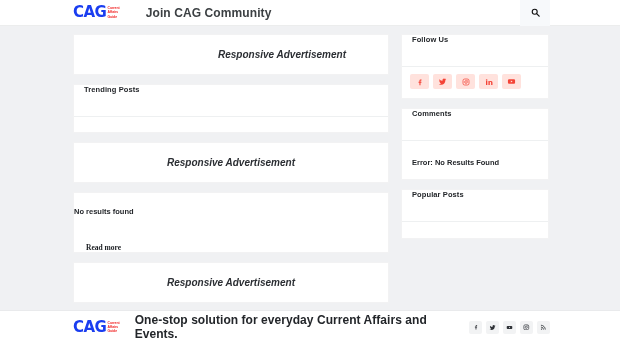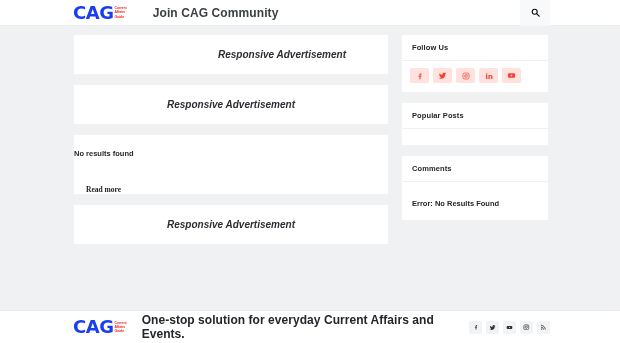--- a/index.html
+++ b/index.html
@@ -34,21 +34,21 @@
     height: 100%;
   }
   .logo {
     display: flex;
     align-items: center;
     height: 100%;
   }
   .logo-cag {
     font-family: "DejaVu Sans", sans-serif;
     font-weight: bold;
-    font-size: 18px;
+    font-size: 15px;
     color: #1a3df0;
     letter-spacing: -0.5px;
     line-height: 1;
   }
   .logo-sub {
     margin-left: 1px;
     display: flex;
     flex-direction: column;
     justify-content: center;
     color: #f01b1b;
@@ -113,23 +113,23 @@
   }
   .ad-top { justify-content: flex-end; padding-right: 42px; }
   .ad-label {
     font-style: italic;
     font-weight: bold;
     font-size: 10px;
     color: #2b2e33;
   }
 
   .section-head {
-    height: 26px;
-    display: flex;
-    align-items: center;
+    height: 32px;
+    display: flex;
+    align-items: flex-start;
     padding: 0 10px;
     border-bottom: 1px solid #eef0f1;
   }
   .section-title {
     font-size: 7.5px;
     font-weight: bold;
     color: #23262a;
     letter-spacing: 0.1px;
   }
   .section-body { height: 15px; }
@@ -257,20 +257,26 @@
 </div>
 
 <div class="page">
 
   <div class="main-col">
 
     <div class="card ad ad-top">
       <span class="ad-label">Responsive Advertisement</span>
     </div>
 
+    <div class="card">
+      <div class="section-head">
+        <span class="section-title">Trending Posts</span>
+      </div>
+      <div class="section-body"></div>
+    </div>
 
     <div class="card ad">
       <span class="ad-label">Responsive Advertisement</span>
     </div>
 
     <div class="card post-card">
       <div class="post-empty">
         <span>No results found</span>
       </div>
       <div class="post-footer">
@@ -327,32 +333,32 @@
               <rect x="2.5" y="6" width="19" height="12" rx="3" fill="#f44336"></rect>
               <path fill="#ffe2dd" d="M10.2 9.2v5.6l4.8-2.8z"></path>
             </svg>
           </span>
         </a>
       </div>
     </div>
 
     <div class="card">
       <div class="section-head">
-        <span class="section-title">Popular Posts</span>
-      </div>
-      <div class="sb-body-empty"></div>
+        <span class="section-title">Comments</span>
+      </div>
+      <div class="comments-body">
+        <span class="comments-error">Error: No Results Found</span>
+      </div>
     </div>
 
     <div class="card">
       <div class="section-head">
-        <span class="section-title">Comments</span>
-      </div>
-      <div class="comments-body">
-        <span class="comments-error">Error: No Results Found</span>
-      </div>
+        <span class="section-title">Popular Posts</span>
+      </div>
+      <div class="sb-body-empty"></div>
     </div>
 
   </div>
 </div>
 
 <div class="footer">
   <div class="footer-left">
     <div class="logo">
       <span class="logo-cag">CAG</span>
       <span class="logo-sub">

